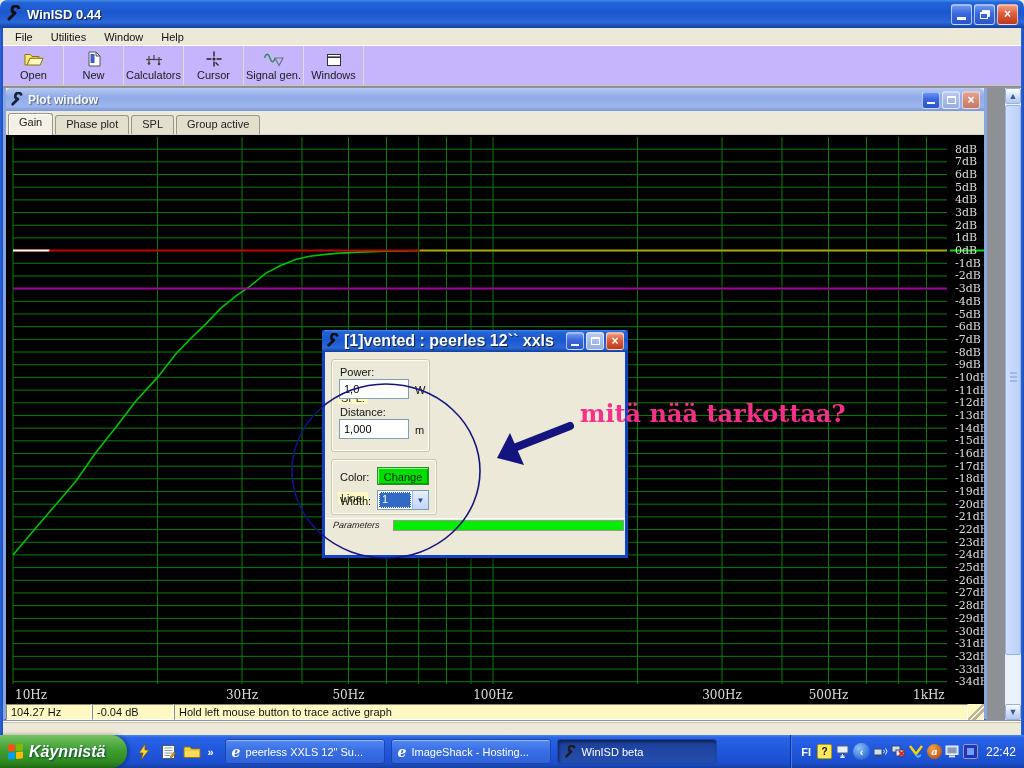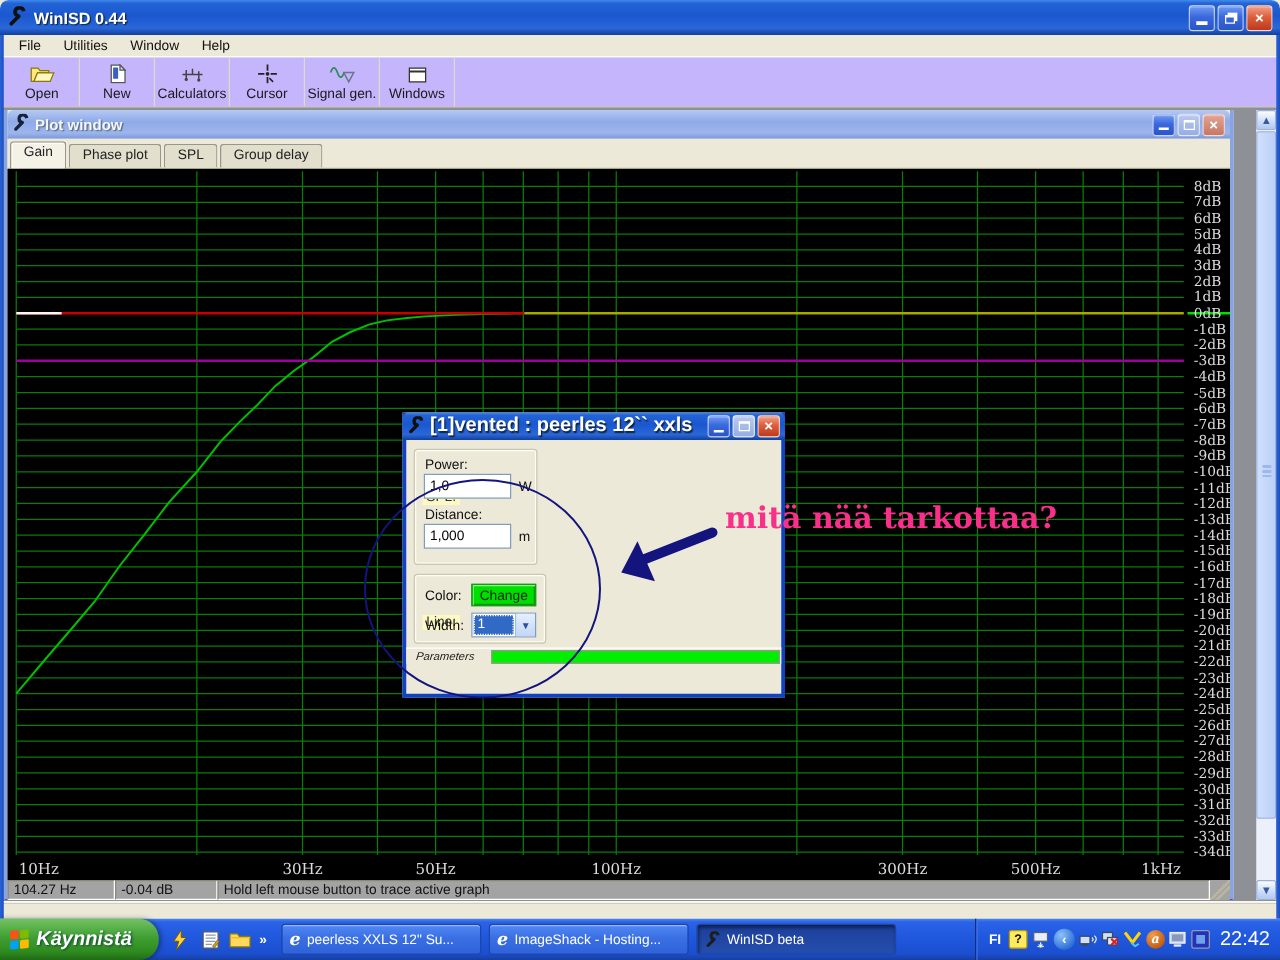--- a/index.html
+++ b/index.html
@@ -46,21 +46,21 @@
   .pwbtn { width:18px; height:18px; }
   .tabsrow { height:24px; background:#ECE9D8; display:flex; align-items:flex-end; padding-left:2px; border-bottom:1px solid #d6d2c0; }
   .tab { height:19px; padding:2px 10px 0 10px; background:#E3DfCd; border:1px solid #9a968a; border-bottom:none; border-radius:3px 3px 0 0; margin-right:2px; color:#222; }
   .tab.active { height:22px; background:#F4F1E6; font-weight:normal; position:relative; top:1px; box-shadow:inset 1px 1px 0 #fff; }
 
   .plotclient { position:relative; height:569px; background:#000; overflow:hidden; }
   .plotclient svg { position:absolute; left:0; top:0; }
   .ylab { position:absolute; left:949px; width:46px; height:13px; color:#dcdcdc; font:11px "DejaVu Serif", serif; }
   .xlab { position:absolute; top:553px; height:14px; color:#dcdcdc; font:12px "DejaVu Serif", serif; }
 
-  .pstatus { height:16px; background:#a3a3a3; display:flex; font-size:11px; color:#111; }
+  .pstatus { height:16px; background:#fef9c3; display:flex; font-size:11px; color:#111; }
   .pstatus .panel { border:1px solid; border-color:#8a887a #fff #fff #8a887a; padding:1px 6px 0 4px; height:16px; }
   .pstatus .p1 { width:86px; } .pstatus .p2 { width:82px; } .pstatus .p3 { flex:1; }
   .grip { width:16px; height:16px; background:linear-gradient(135deg,transparent 45%,#b8b4a0 45%,#b8b4a0 55%,transparent 55%,transparent 62%,#b8b4a0 62%,#b8b4a0 72%,transparent 72%); }
 
   
   .vsb { position:absolute; left:1005px; top:2px; width:16px; height:632px; background:#ECF0FA; }
   .vsb .sbtn { position:absolute; left:0; width:16px; height:16px; border:1px solid #9ab0dd; border-radius:2px;
     background:linear-gradient(#fdfefe,#cbdcf9 60%,#b2c8f0); color:#3a5a9c; font:bold 9px "Liberation Sans",sans-serif; display:flex; align-items:center; justify-content:center; }
   .vsb .up { top:0; } .vsb .down { bottom:0; }
   .vsb .thumb { position:absolute; left:0; top:17px; width:16px; height:550px; border:1px solid #9ab0dd; border-radius:2px; background:linear-gradient(90deg,#cfdffd,#bcd0f8); }
@@ -113,21 +113,21 @@
   .chev { color:#fff; font-weight:bold; }
   .taskbtn { width:160px; height:25px; margin:0 3px; border-radius:3px; border:1px solid #1e45a8;
     background:linear-gradient(#5189f2,#3a6fe4 45%,#2f62d8); color:#fff; display:flex; align-items:center; gap:5px; padding:0 6px;
     box-shadow:inset 0 1px 0 rgba(255,255,255,.4); white-space:nowrap; overflow:hidden; }
   .taskbtn.active { background:linear-gradient(#1c3f9a,#254ead); box-shadow:inset 1px 2px 3px rgba(0,0,0,.5); }
   .ie-e { font:bold italic 14px "DejaVu Serif",serif; color:#bfe6fa; }
   .tray { margin-left:auto; display:flex; align-items:center; gap:4px; padding:0 8px 0 10px; height:33px;
     border-left:1px solid #0d2f86; box-shadow:inset 1px 0 0 #4a7af0; }
   .trlang { color:#fff; font-weight:bold; padding-right:2px; }
   .ticon { width:15px; height:15px; display:flex; align-items:center; justify-content:center; font:bold 10px "Liberation Sans",sans-serif; border-radius:2px; }
-  .clock { color:#fff; font-size:16px; margin-left:4px; }
+  .clock { color:#fff; font-size:12px; margin-left:4px; }
 </style>
 </head>
 <body>
 
 <div class="titlebar">
   <span><svg width="16" height="16" viewBox="0 0 16 16">
         <path d="M3 14 L9 8" stroke="#101010" stroke-width="3" stroke-linecap="round" fill="none"></path>
         <path d="M9 8 a3.5 3.5 0 1 1 4 -4" fill="none" stroke="#101010" stroke-width="3"></path>
       </svg></span>
   <span class="title">WinISD 0.44</span>
@@ -225,21 +225,21 @@
         <div class="wbtn pwbtn dis">
             <span class="glyph-max"></span>
           </div>
         <div class="wbtn pwbtn muted">×</div>
       </div>
     </div>
     <div class="tabsrow" id="plot-tabs">
         <div class="tab active">Gain</div>
         <div class="tab">Phase plot</div>
         <div class="tab">SPL</div>
-        <div class="tab">Group delay</div>
+        <div class="tab">Group active</div>
       </div>
     <div class="plotclient" id="plotclient">
       <svg id="plot-svg" width="996" height="569" viewBox="0 0 996 569">
           <line x1="7" y1="14.159999999999997" x2="941" y2="14.159999999999997" stroke="#0a7d0a" stroke-width="1"></line>
           <line x1="7" y1="26.840000000000003" x2="941" y2="26.840000000000003" stroke="#0a7d0a" stroke-width="1"></line>
           <line x1="7" y1="39.519999999999996" x2="941" y2="39.519999999999996" stroke="#0a7d0a" stroke-width="1"></line>
           <line x1="7" y1="52.199999999999996" x2="941" y2="52.199999999999996" stroke="#0a7d0a" stroke-width="1"></line>
           <line x1="7" y1="64.88" x2="941" y2="64.88" stroke="#0a7d0a" stroke-width="1"></line>
           <line x1="7" y1="77.56" x2="941" y2="77.56" stroke="#0a7d0a" stroke-width="1"></line>
           <line x1="7" y1="90.24" x2="941" y2="90.24" stroke="#0a7d0a" stroke-width="1"></line>

